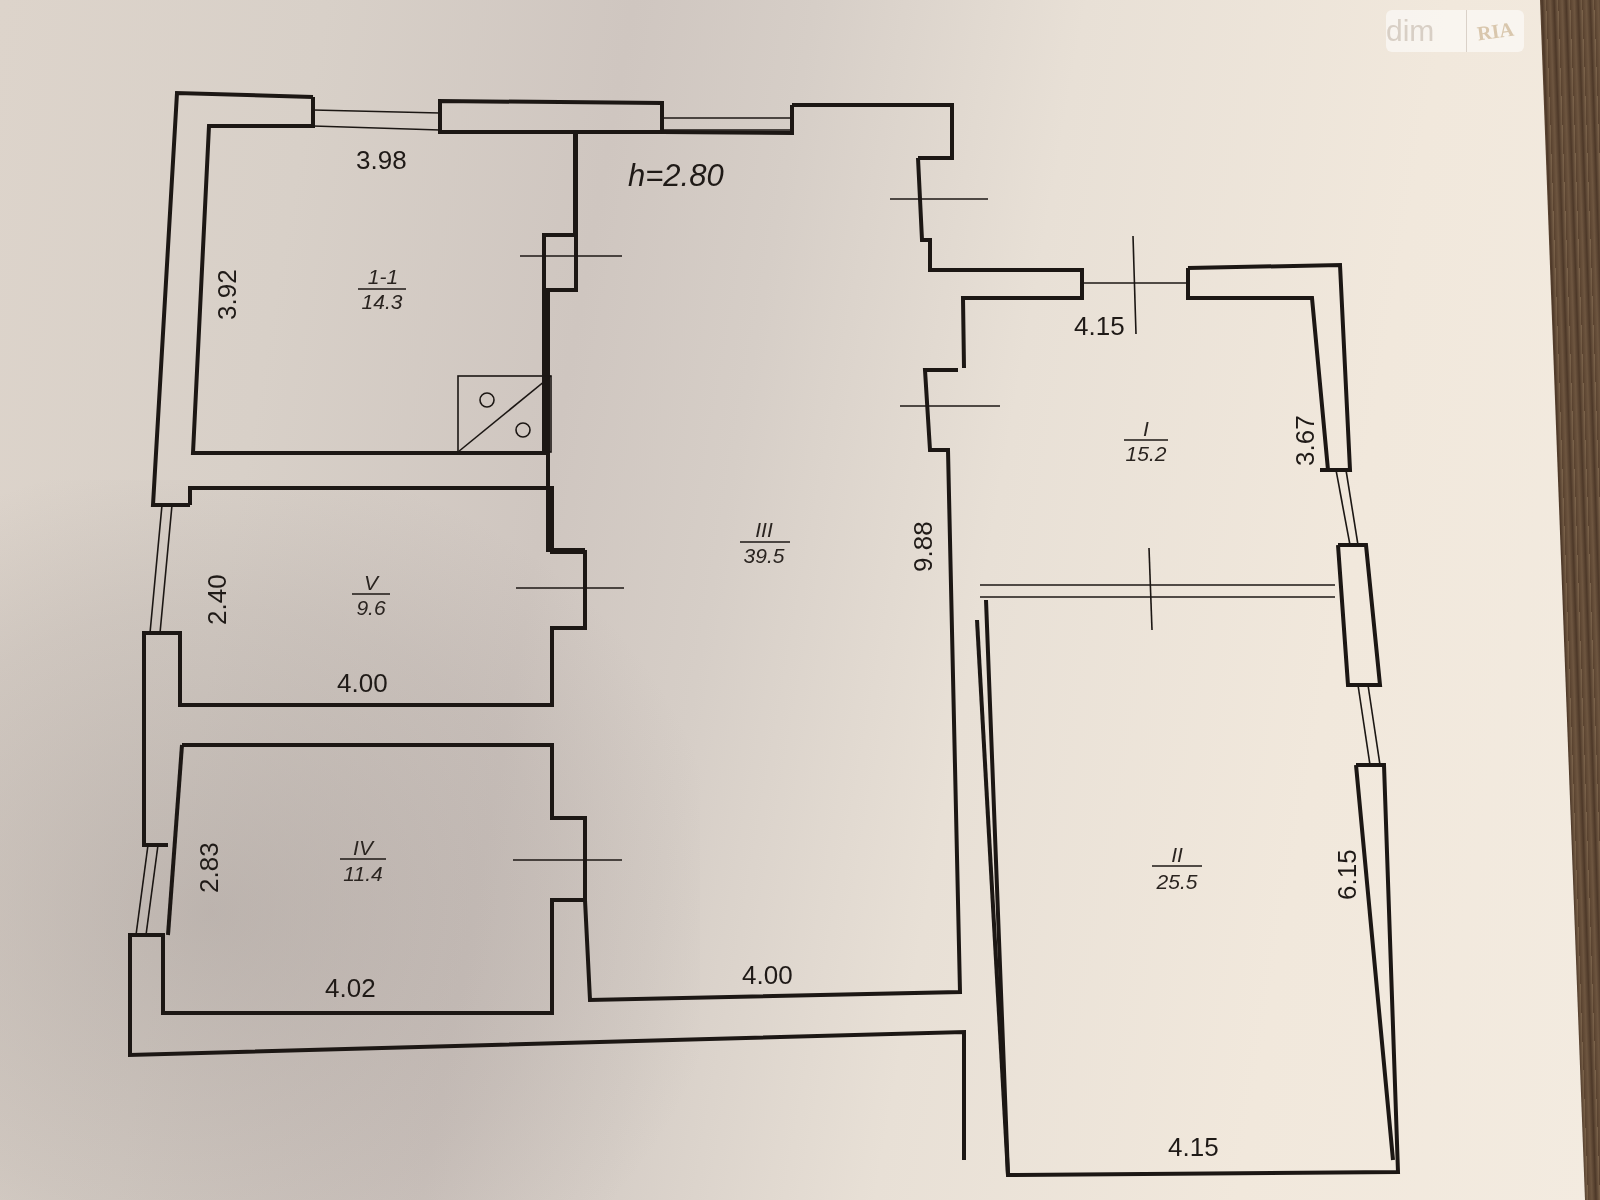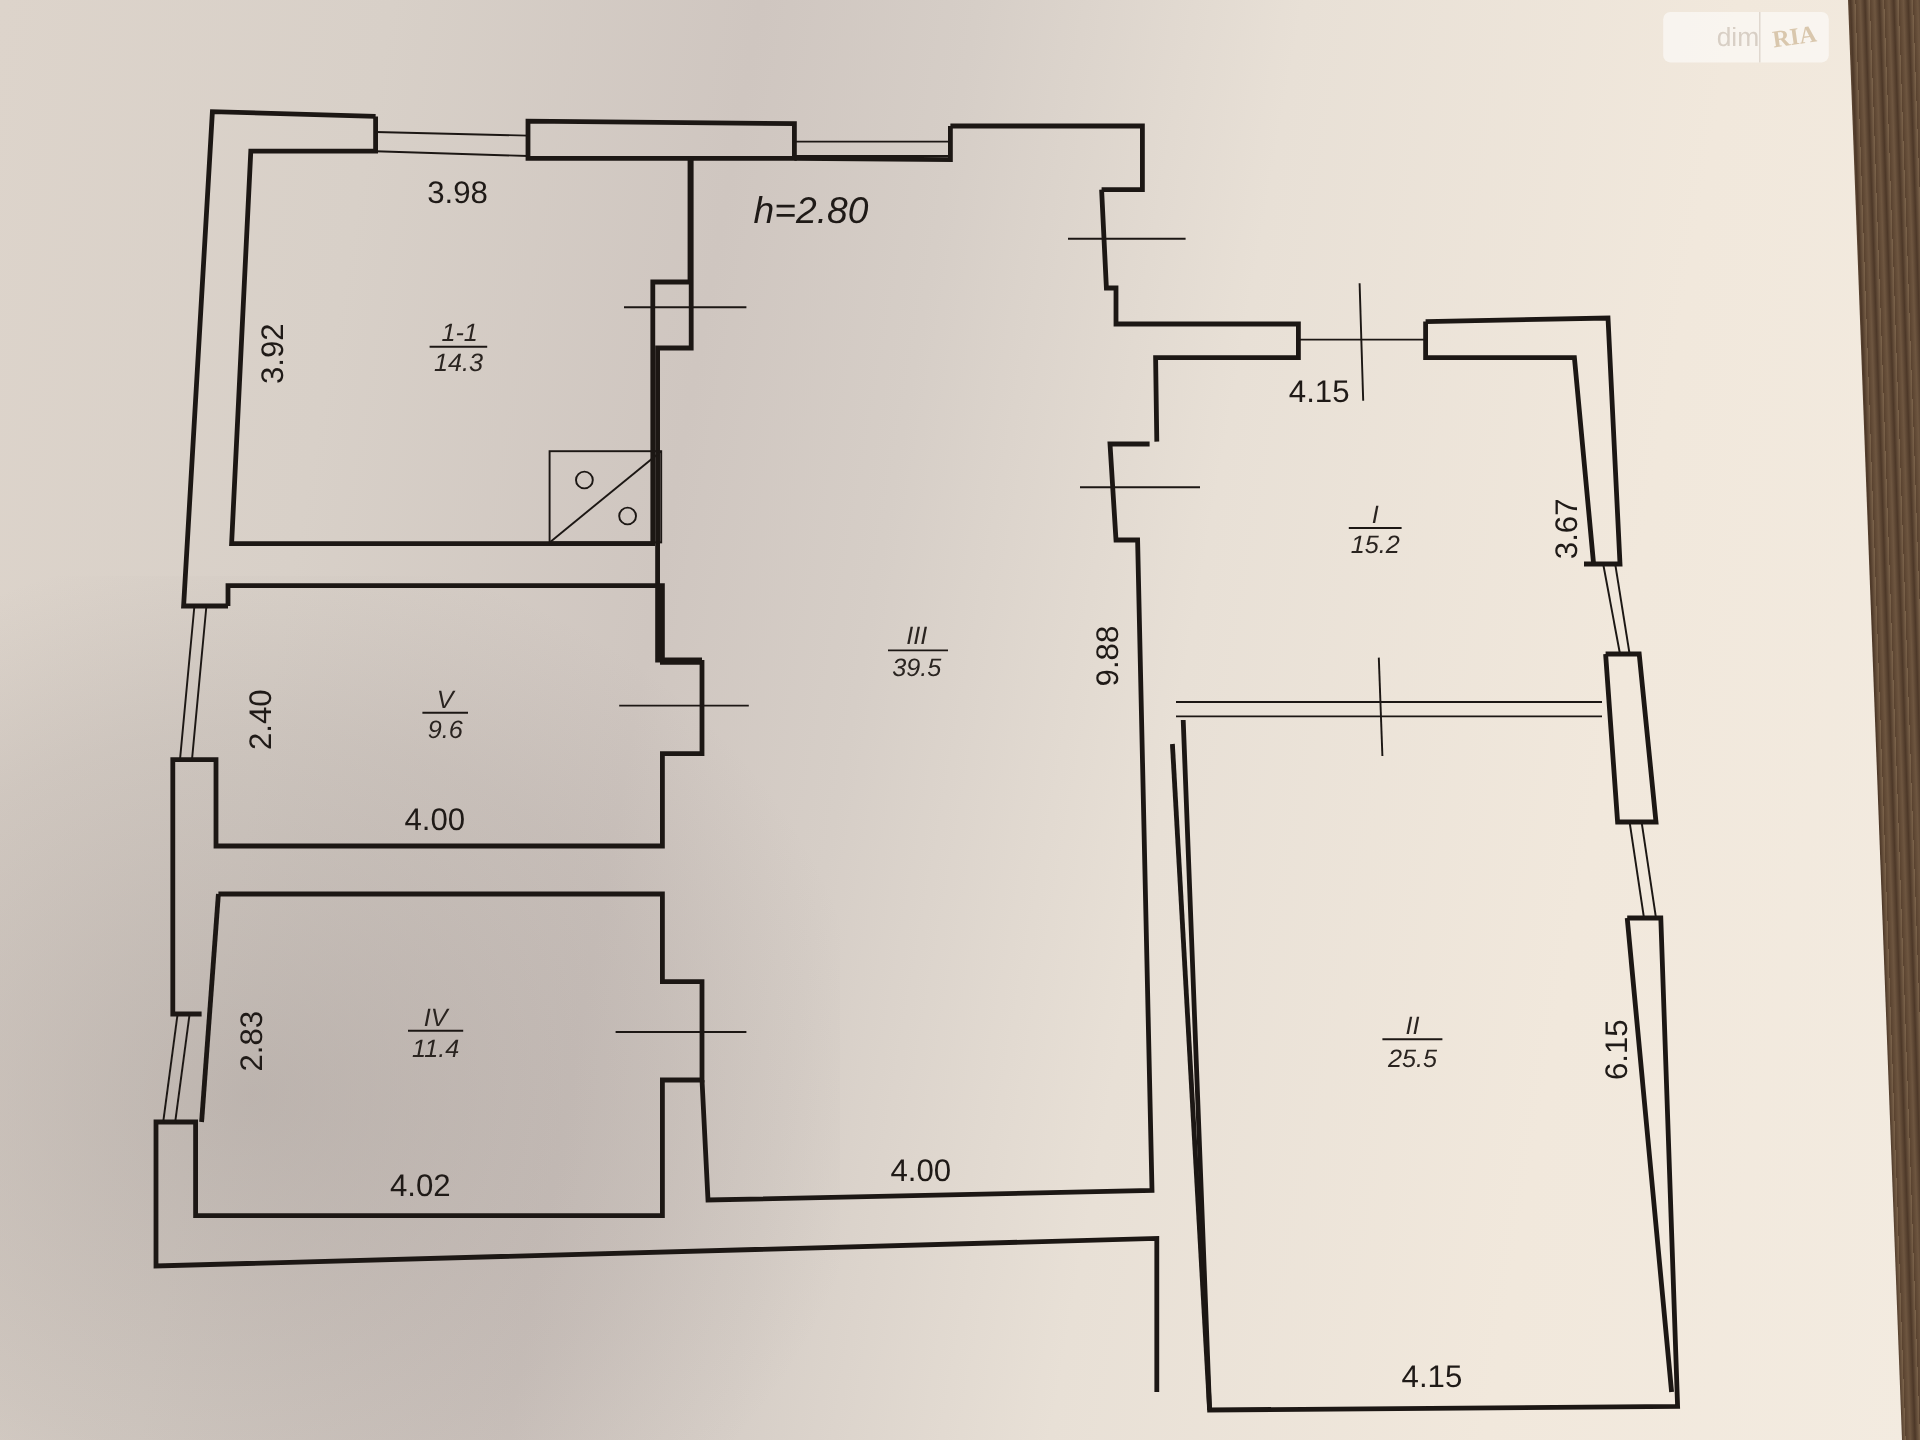--- a/index.html
+++ b/index.html
@@ -26,21 +26,21 @@
     .wall { fill: none; stroke: #1c1714; stroke-width: 4; stroke-linejoin: miter; }
     .thin { fill: none; stroke: #1c1714; stroke-width: 1.6; }
     .dim { font-family: "Liberation Sans", sans-serif; font-size: 26px; fill: #1f1a17; }
     .room-id { font-family: "Liberation Sans", sans-serif; font-style: italic; font-size: 21px; fill: #2a2420; }
     .height-label { font-family: "Liberation Sans", sans-serif; font-style: italic; font-size: 31px; fill: #1f1a17; }
     .watermark {
       position: absolute; left: 1386px; top: 10px; width: 138px; height: 42px;
       background: rgba(255,255,255,0.55); border-radius: 6px;
       display: flex; align-items: center;
     }
-    .wm-dim { width: 80px; text-align: right; color: #d8cfc5; font-size: 22px; font-family: "Liberation Sans", sans-serif; }
+    .wm-dim { width: 80px; text-align: left; color: #d8cfc5; font-size: 30px; font-family: "Liberation Sans", sans-serif; }
     .wm-sep { width: 1px; height: 42px; background: rgba(210,200,190,0.8); }
     .wm-ria { flex: 1; text-align: center; color: #d9c7ad; font-family: "Liberation Serif", serif; font-weight: bold; font-size: 20px; transform: rotate(-8deg); }
   </style>
 </head>
 <body>
 
 <div class="paper"></div>
 <div class="shadow"></div>
 <div class="wood"></div>
 

